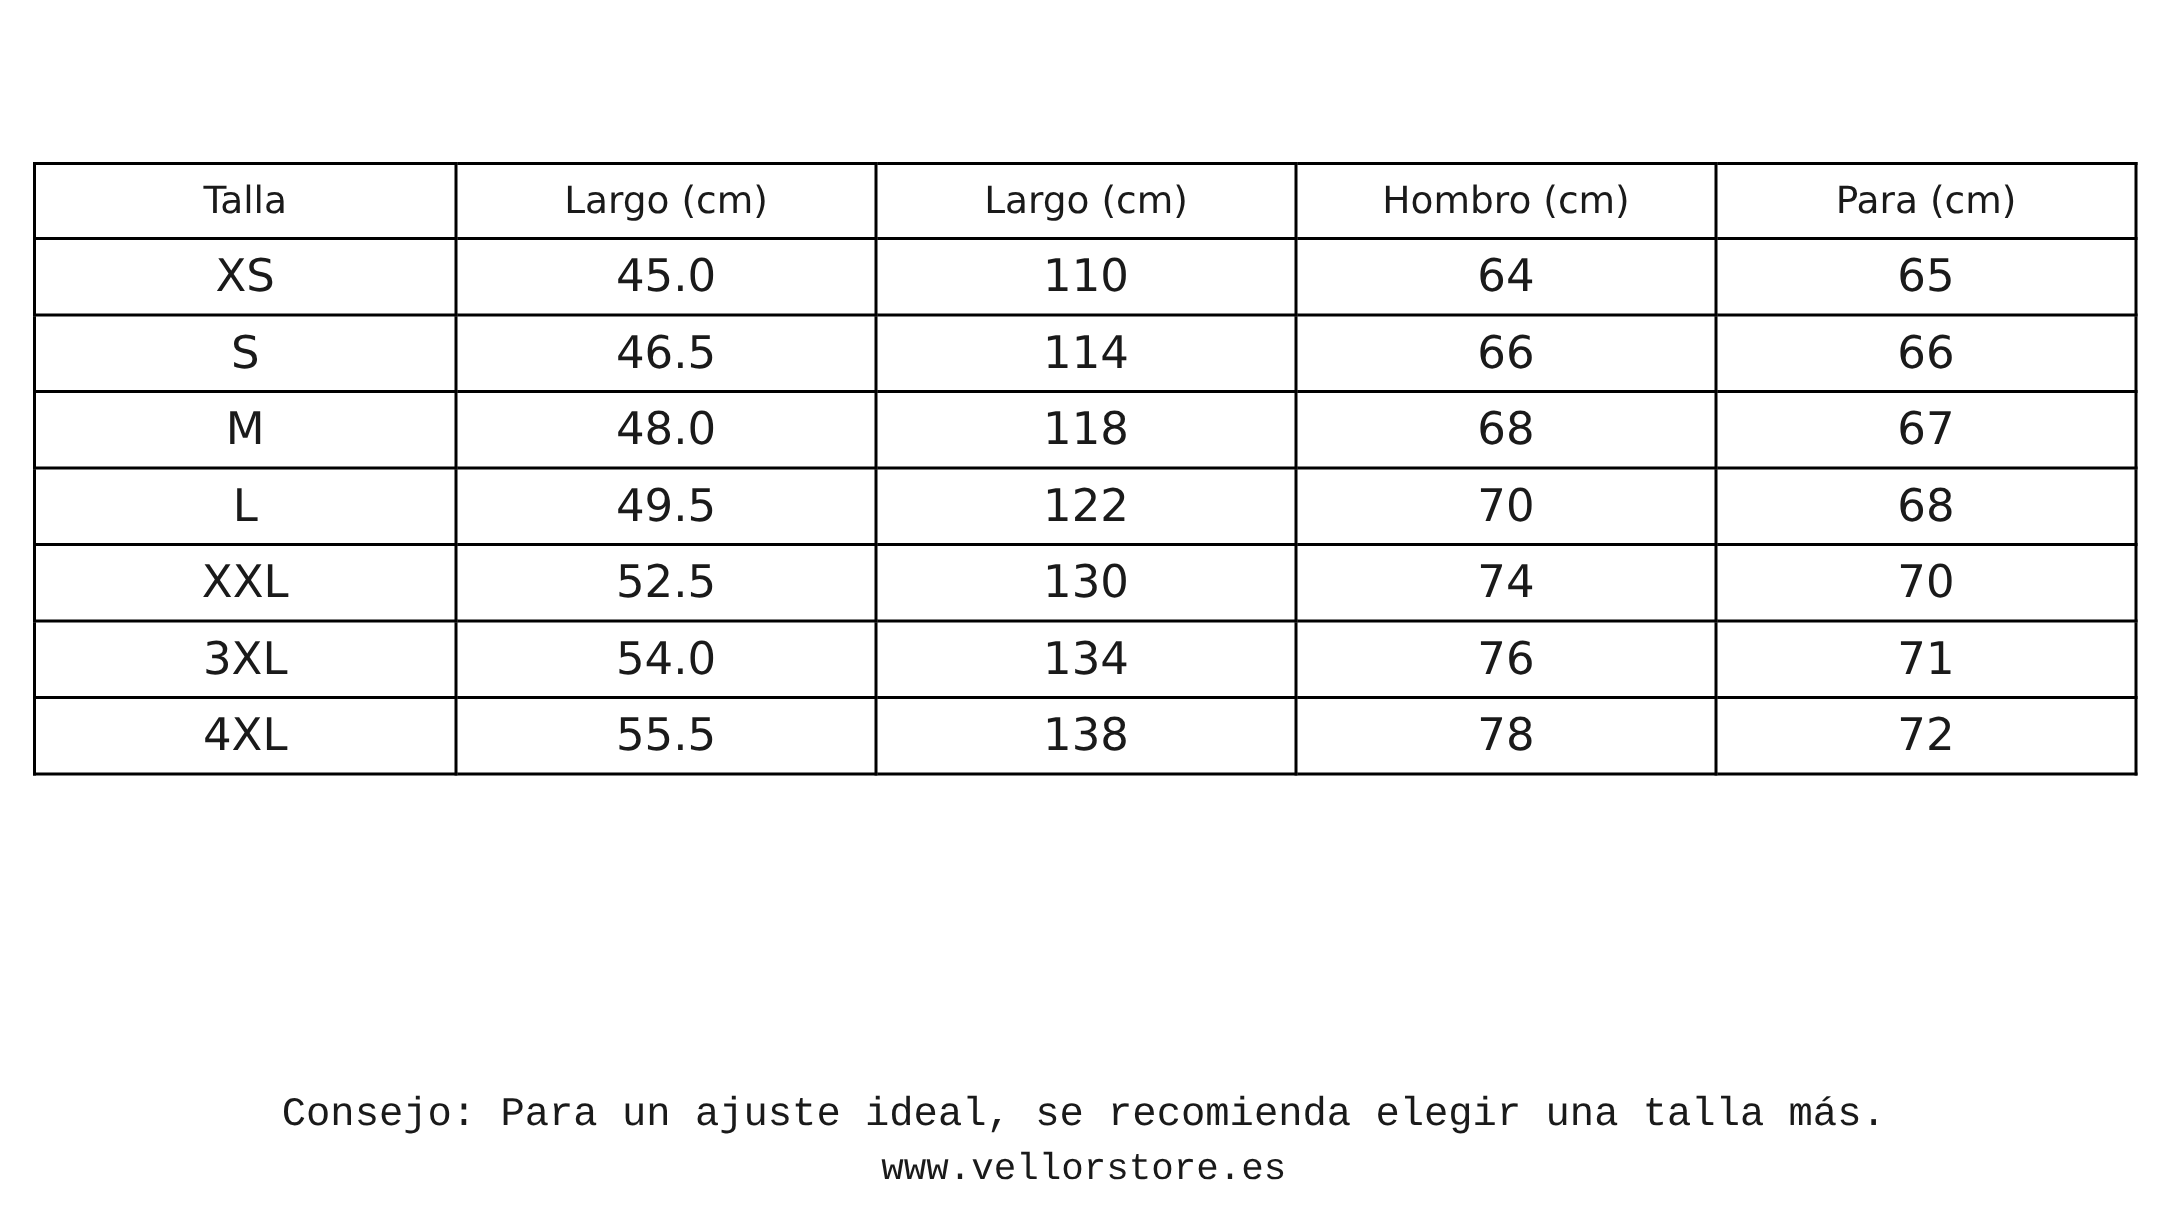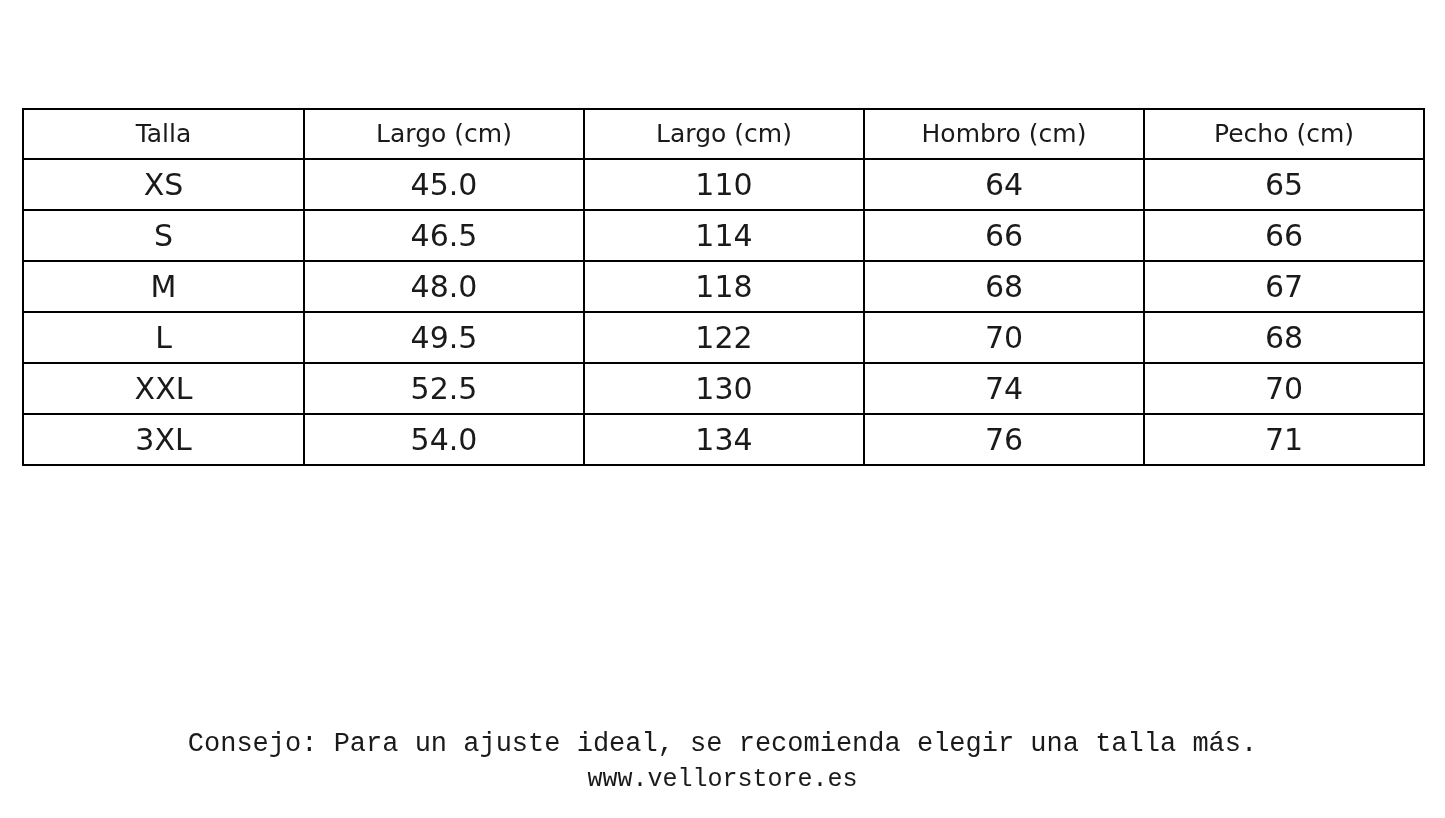--- a/index.html
+++ b/index.html
@@ -101,21 +101,21 @@
           <col class="c2">
           <col class="c3">
           <col class="c4">
       </colgroup>
       <thead>
         <tr>
           <th>Talla</th>
           <th>Largo (cm)</th>
           <th>Largo (cm)</th>
           <th>Hombro (cm)</th>
-          <th>Pecho (cm)</th>
+          <th>Para (cm)</th>
         </tr>
       </thead>
       <tbody>
         <tr>
           <td>XS</td>
           <td>45.0</td>
           <td>110</td>
           <td>64</td>
           <td>65</td>
         </tr>
@@ -147,20 +147,27 @@
           <td>74</td>
           <td>70</td>
         </tr>
         <tr>
           <td>3XL</td>
           <td>54.0</td>
           <td>134</td>
           <td>76</td>
           <td>71</td>
         </tr>
+        <tr>
+          <td>4XL</td>
+          <td>55.5</td>
+          <td>138</td>
+          <td>78</td>
+          <td>72</td>
+        </tr>
       </tbody>
     </table>
   </div>
 
   <div class="footer">
     <div class="tip">Consejo: Para un ajuste ideal, se recomienda elegir una talla más.</div>
     <div class="site">www.vellorstore.es</div>
   </div>
 
 </div>

